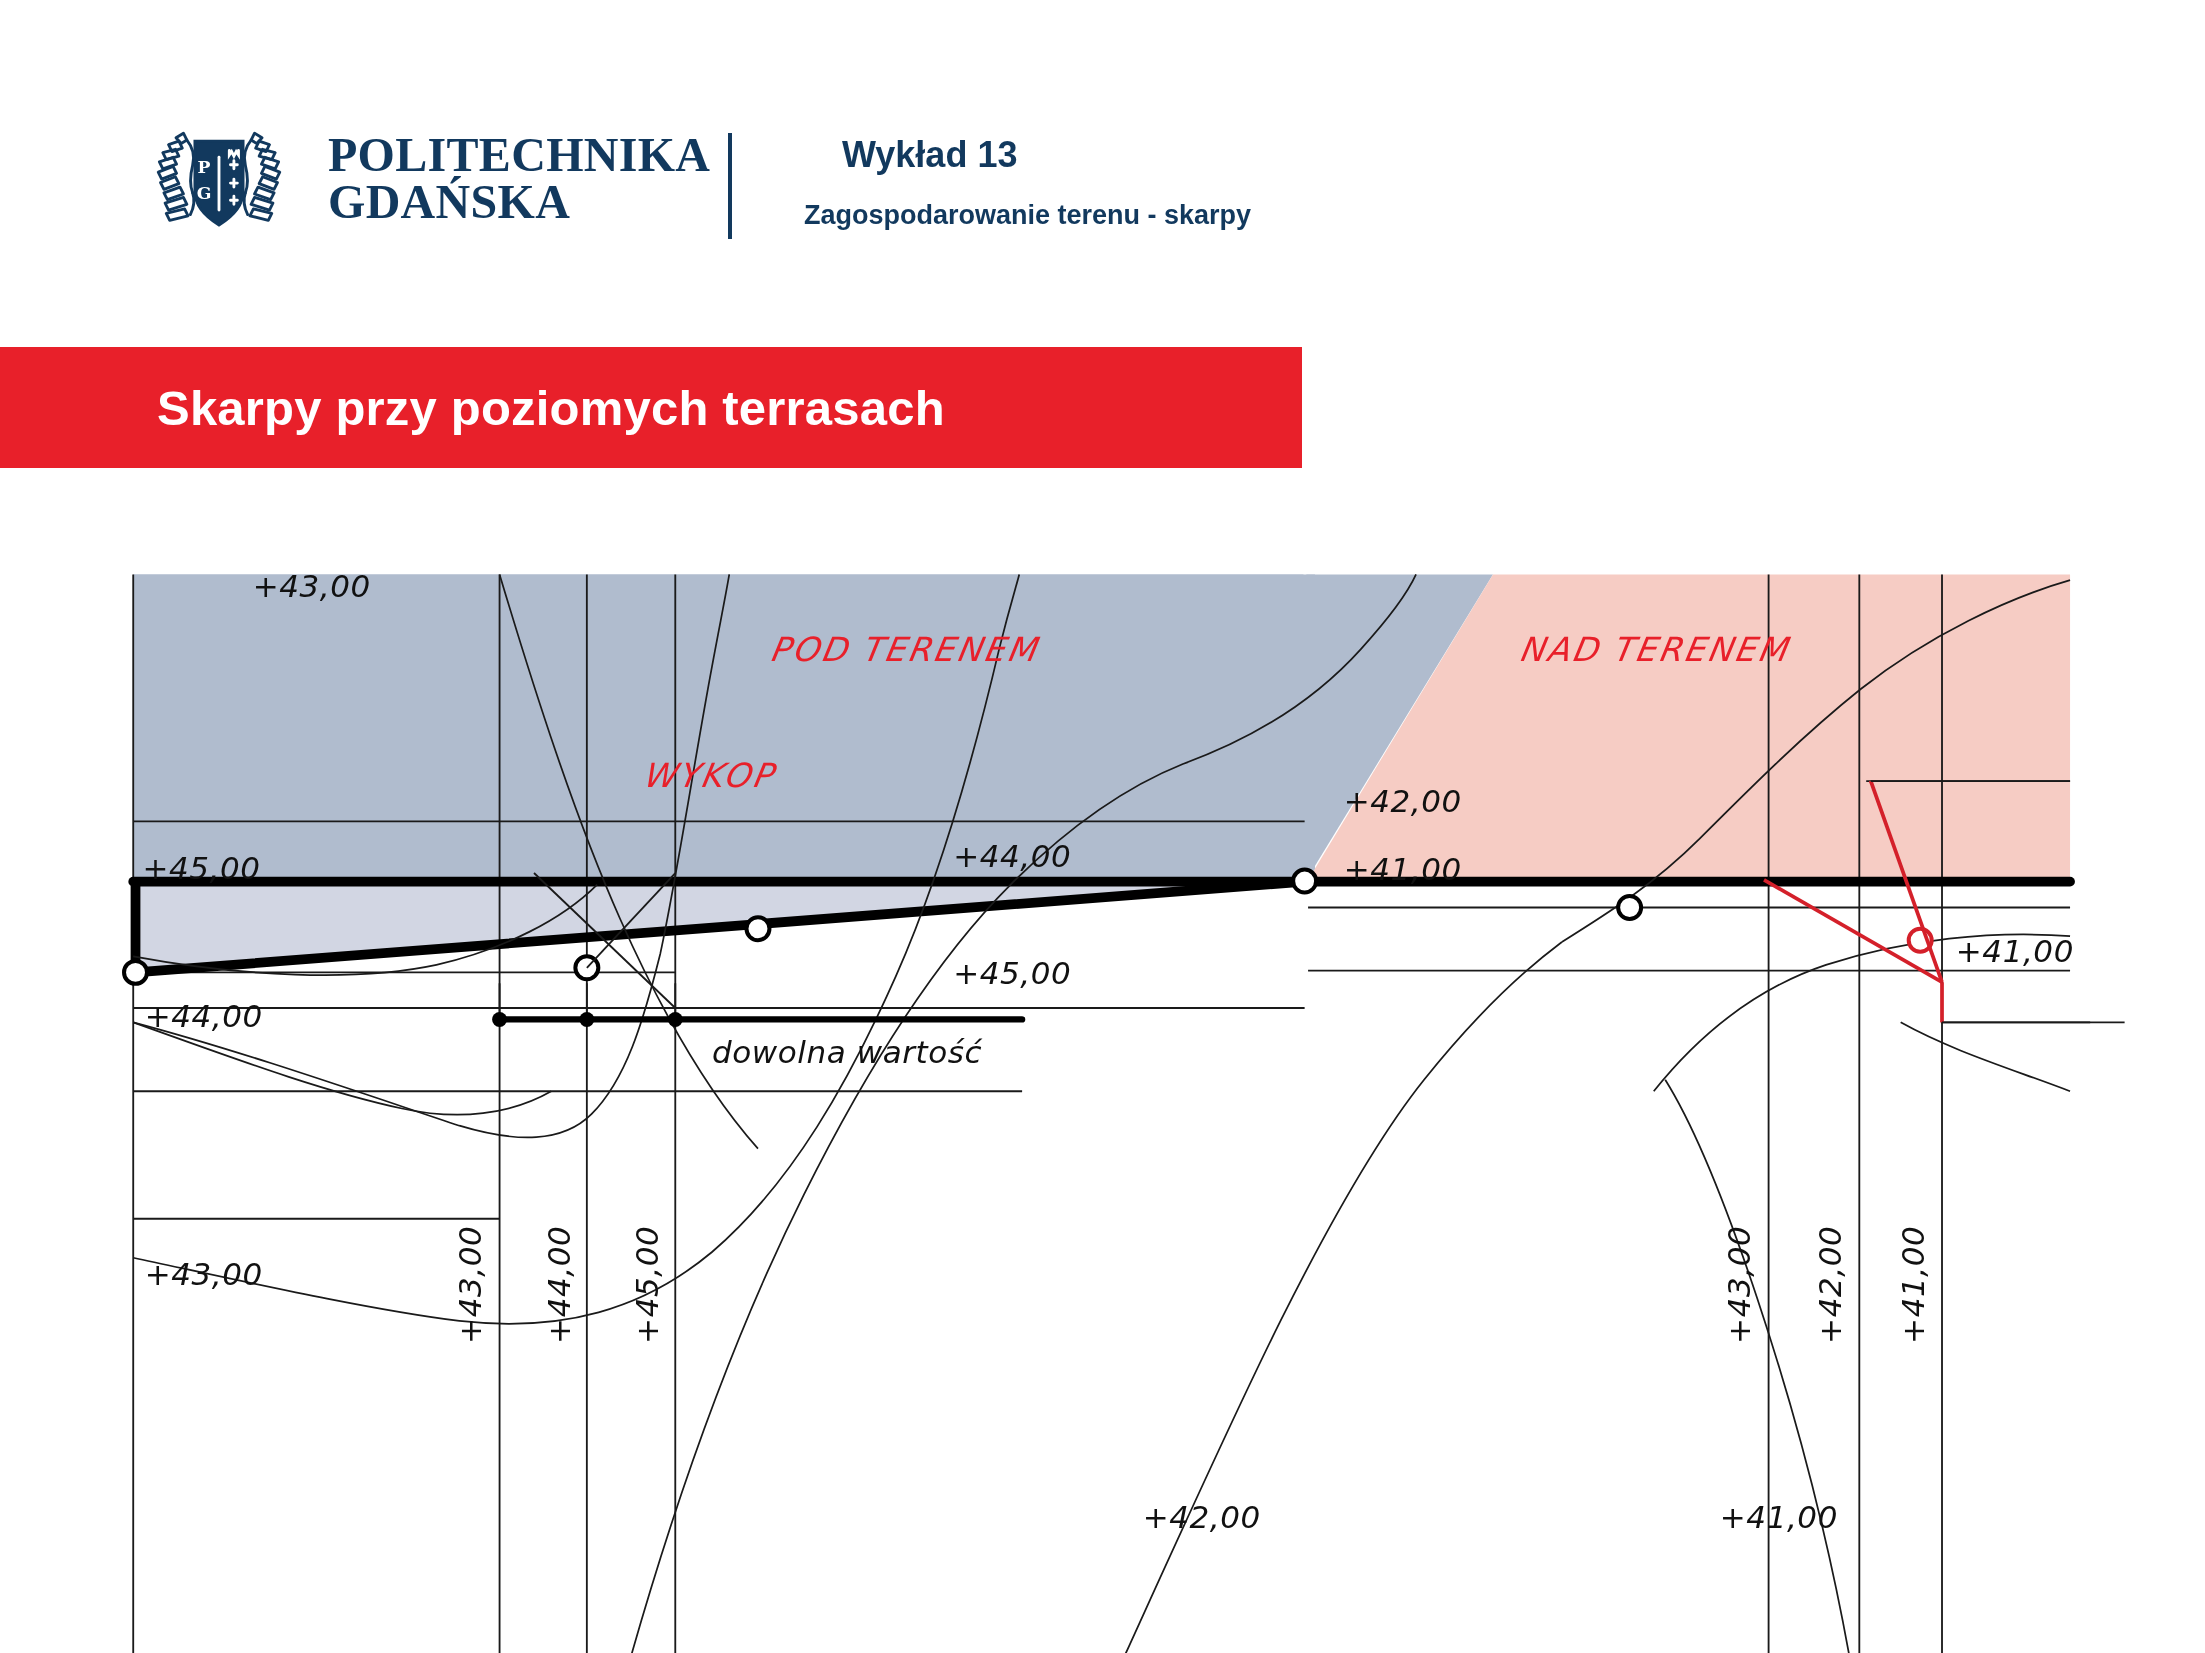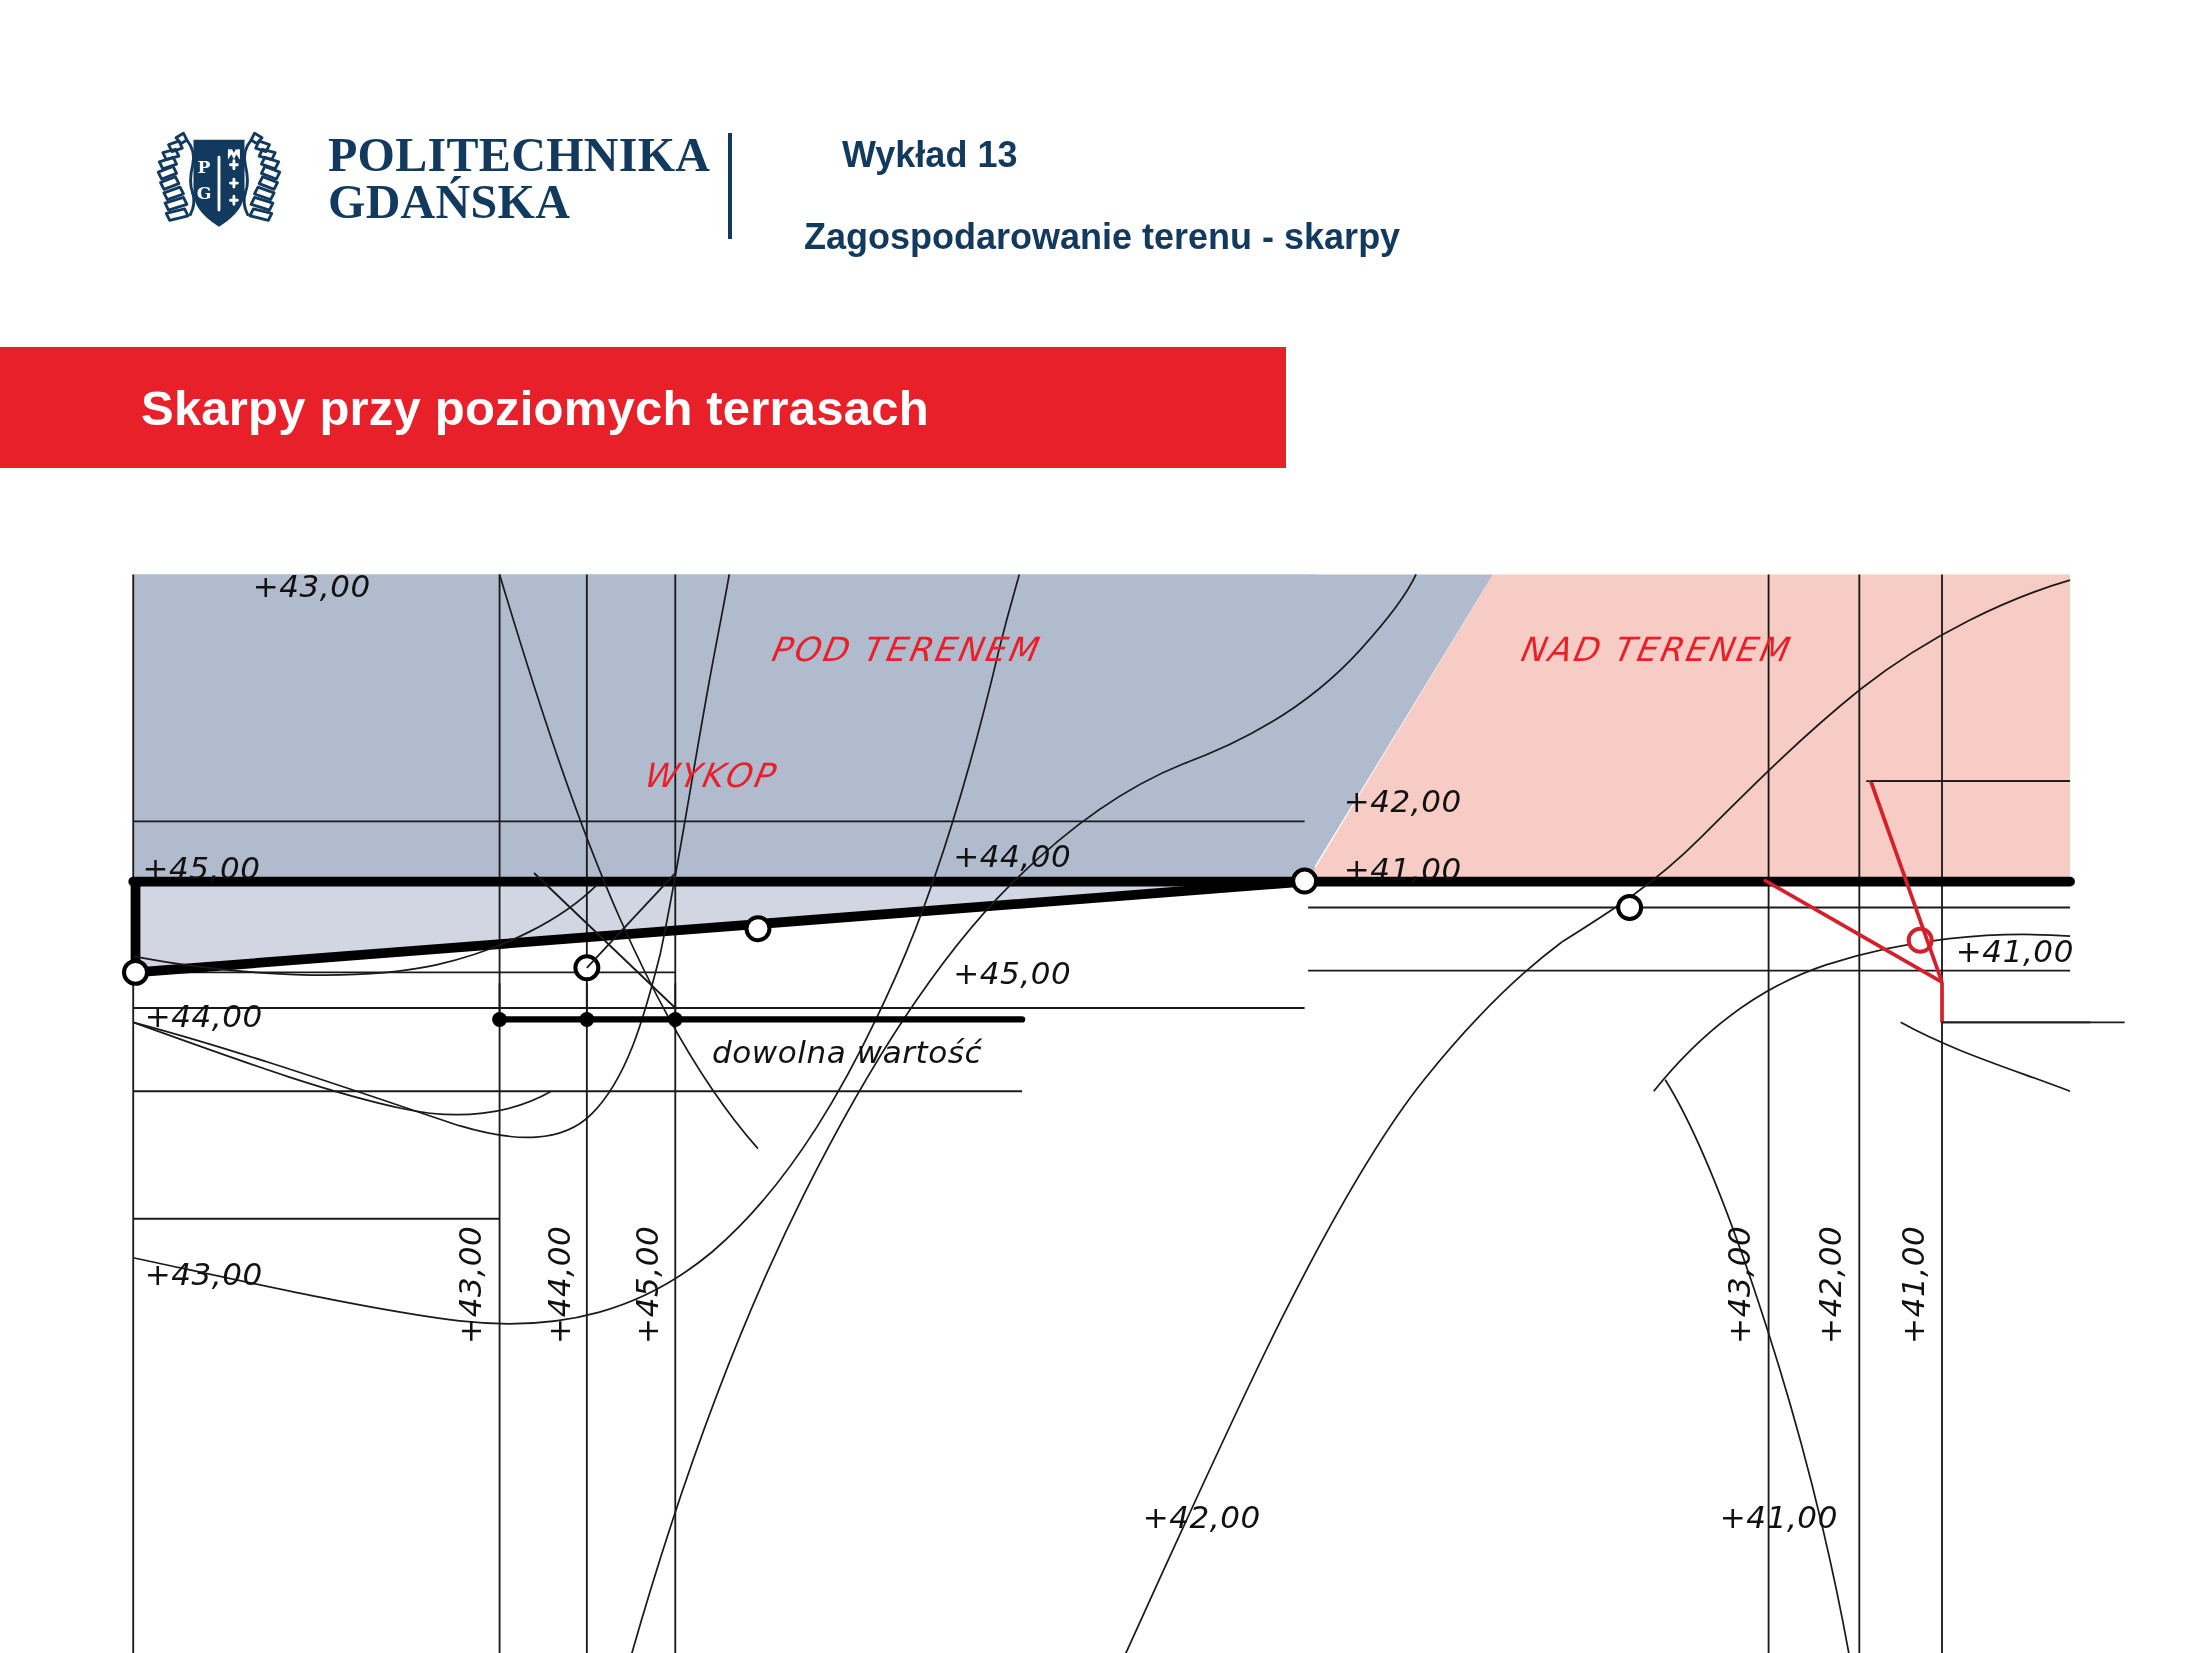--- a/index.html
+++ b/index.html
@@ -24,27 +24,27 @@
     letter-spacing:0.3px; white-space:pre-line;font-family:Liberation Serif, serif;
   }
   #header-divider{
     position:absolute; left:728px; top:133px;
     width:4px; height:106px; background:#12395e;
   }
   #header-titles{
     position:absolute; left:804px; top:133px; color:#12395e;
   }
   #header-line1{ font-size:36px; font-weight:bold; line-height:1.22;margin-left:38px; }
-  #header-line2{ font-size:36px; font-weight:bold; line-height:1.22; margin-top:38px;}
+  #header-line2{ font-size:27px; font-weight:bold; line-height:1.22; margin-top:22px;}
 
   
   #title-banner{
     position:absolute; left:0; top:347px; width:1286px; height:121px;
     background:#e8202a;
-    display:flex; align-items:center;
+    display:flex; align-items:center;padding-left:16px;
   }
   #title-banner-text{
     color:#ffffff; font-size:49px; font-weight:bold; margin-left:141px;
     letter-spacing:0.2px;
   }
 
   
   #drawing{ position:absolute; left:0; top:517px; width:2205px; height:1137px; }
   svg.board{ display:block; }
   .thin{ fill:none; stroke:#1a1a1a; stroke-width:3.2; }

